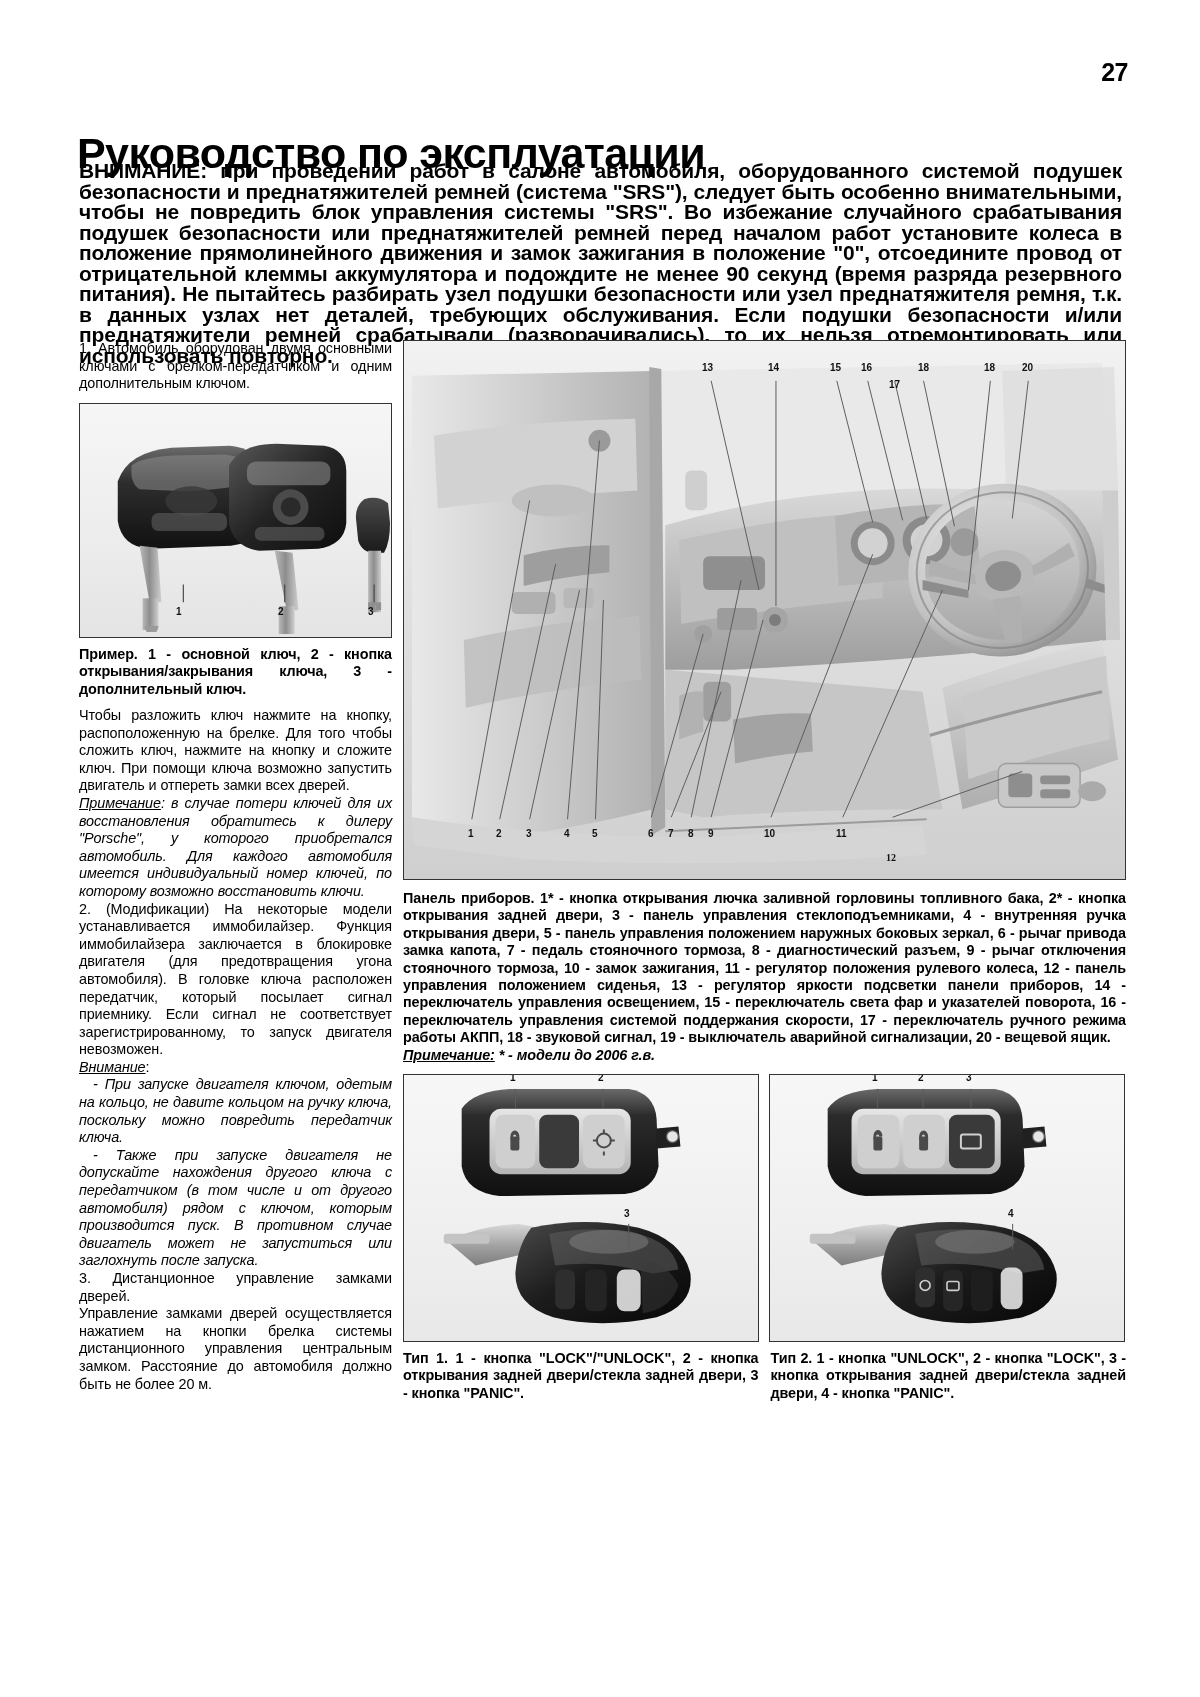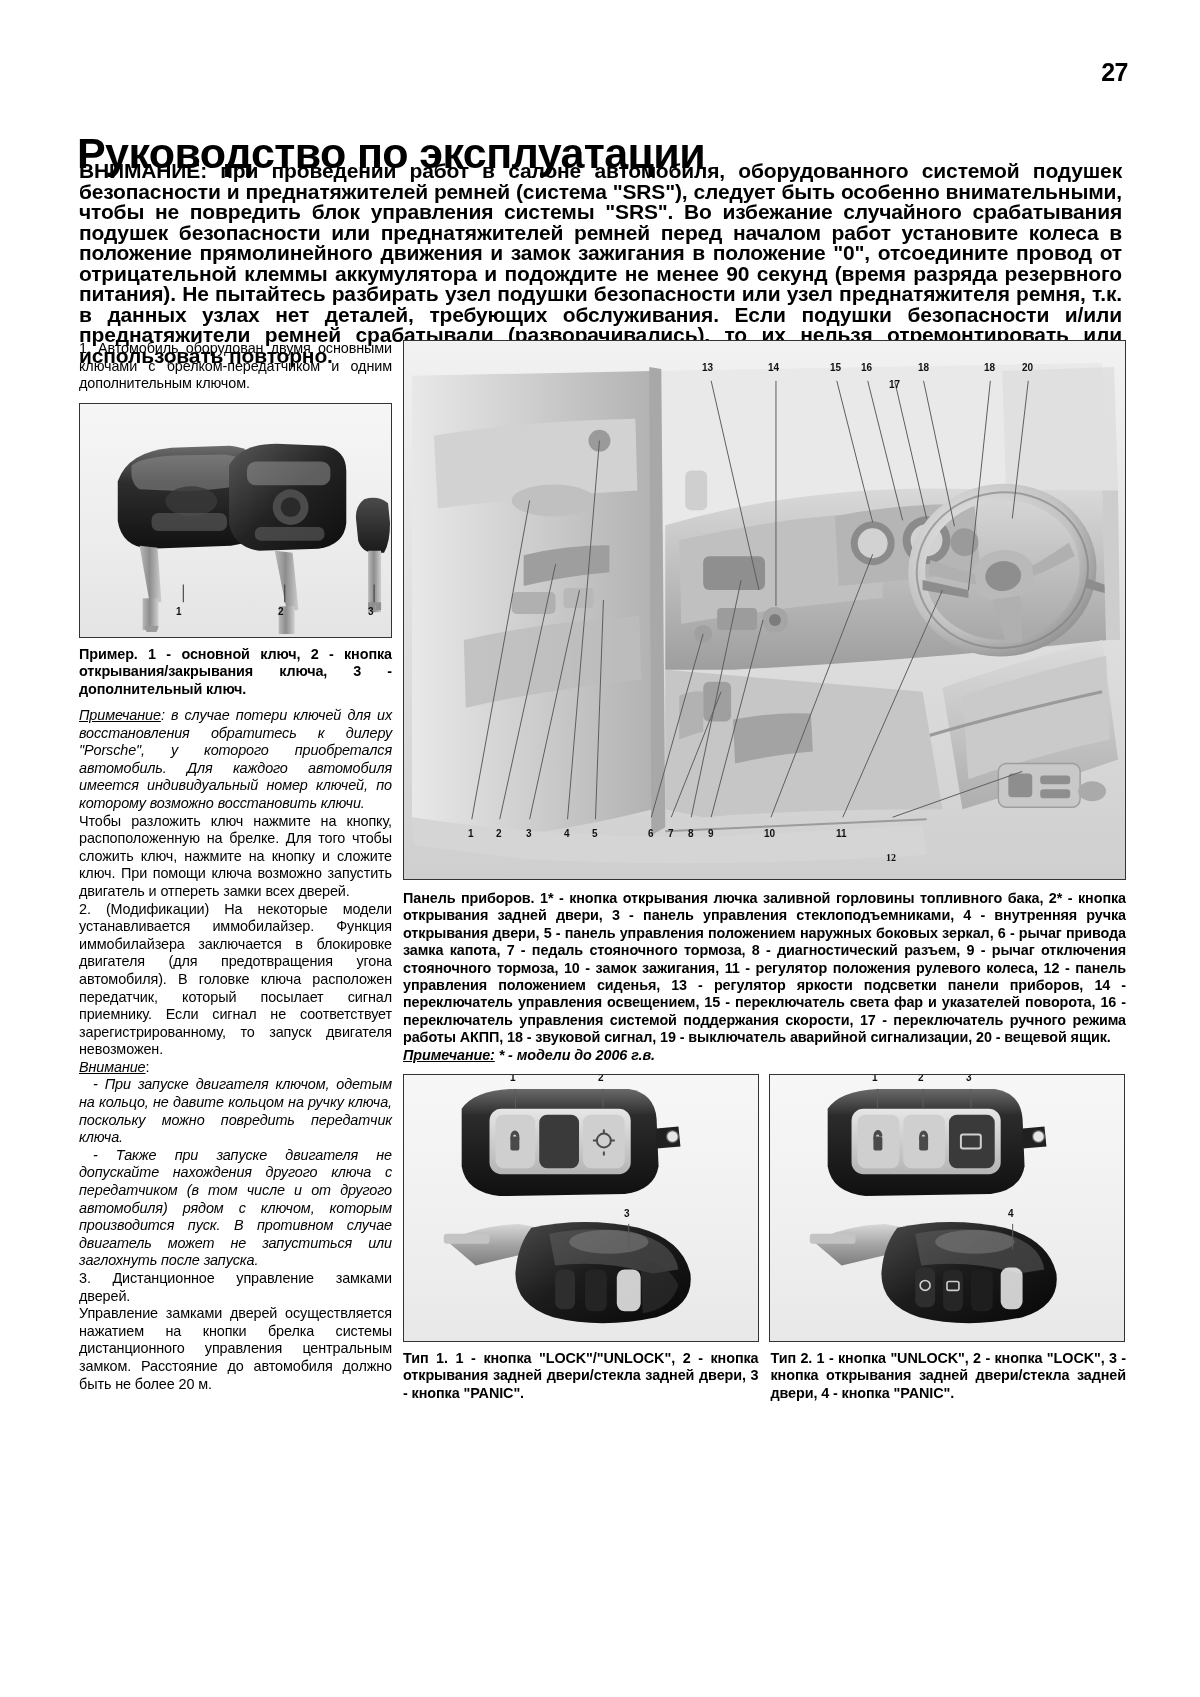--- a/index.html
+++ b/index.html
@@ -247,23 +247,23 @@
 
       <span class="cn" style="left:96px; top:203px;">1</span>
       <span class="cn" style="left:198px; top:203px;">2</span>
       <span class="cn" style="left:288px; top:203px;">3</span>
     </div>
 
     <p class="caption just">Пример. 1 - основной ключ, 2 - кнопка открывания/закрывания ключа, 3 - дополнительный ключ.</p>
 
     <div class="gap-sm"></div>
 
+    <p class="p">Чтобы разложить ключ нажмите на кнопку, распоположенную на брелке. Для того чтобы сложить ключ, нажмите на кнопку и сложите ключ. При помощи ключа возможно запустить двигатель и отпереть замки всех дверей.</p>
+
     <p class="p lead-note"><span class="u-head">Примечание</span><span>: в случае потери ключей для их восстановления обратитесь к дилеру "Porsche", у которого приобретался автомобиль. Для каждого автомобиля имеется индивидуальный номер ключей, по которому возможно восстановить ключи.</span></p>
-
-    <p class="p">Чтобы разложить ключ нажмите на кнопку, распоположенную на брелке. Для того чтобы сложить ключ, нажмите на кнопку и сложите ключ. При помощи ключа возможно запустить двигатель и отпереть замки всех дверей.</p>
 
     <p class="p">2. (Модификации) На некоторые модели устанавливается иммобилайзер. Функция иммобилайзера заключается в блокировке двигателя (для предотвращения угона автомобиля). В головке ключа расположен передатчик, который посылает сигнал приемнику. Если сигнал не соответствует зарегистрированному, то запуск двигателя невозможен.</p>
 
     <p class="p"><span class="u-head">Внимание</span><span>:</span></p>
 
     <p class="p italic" style="text-indent:14px;">- При запуске двигателя ключом, одетым на кольцо, не давите кольцом на ручку ключа, поскольку можно повредить передатчик ключа.</p>
 
     <p class="p italic" style="text-indent:14px;">- Также при запуске двигателя не допускайте нахождения другого ключа с передатчиком (в том числе и от другого автомобиля) рядом с ключом, которым производится пуск. В противном случае двигатель может не запуститься или заглохнуть после запуска.</p>
 
     <p class="p">3. Дистанционное управление замками дверей.</p>

